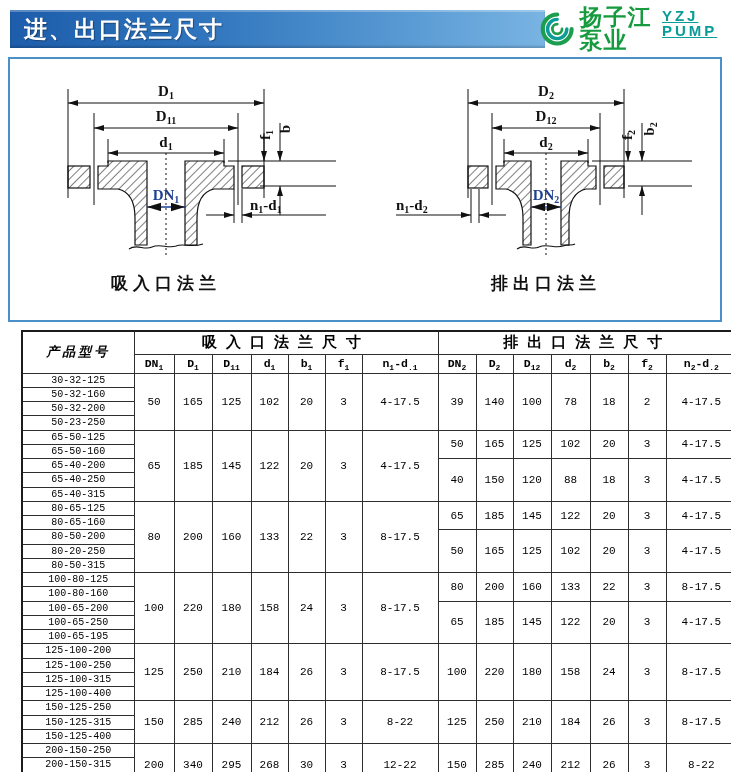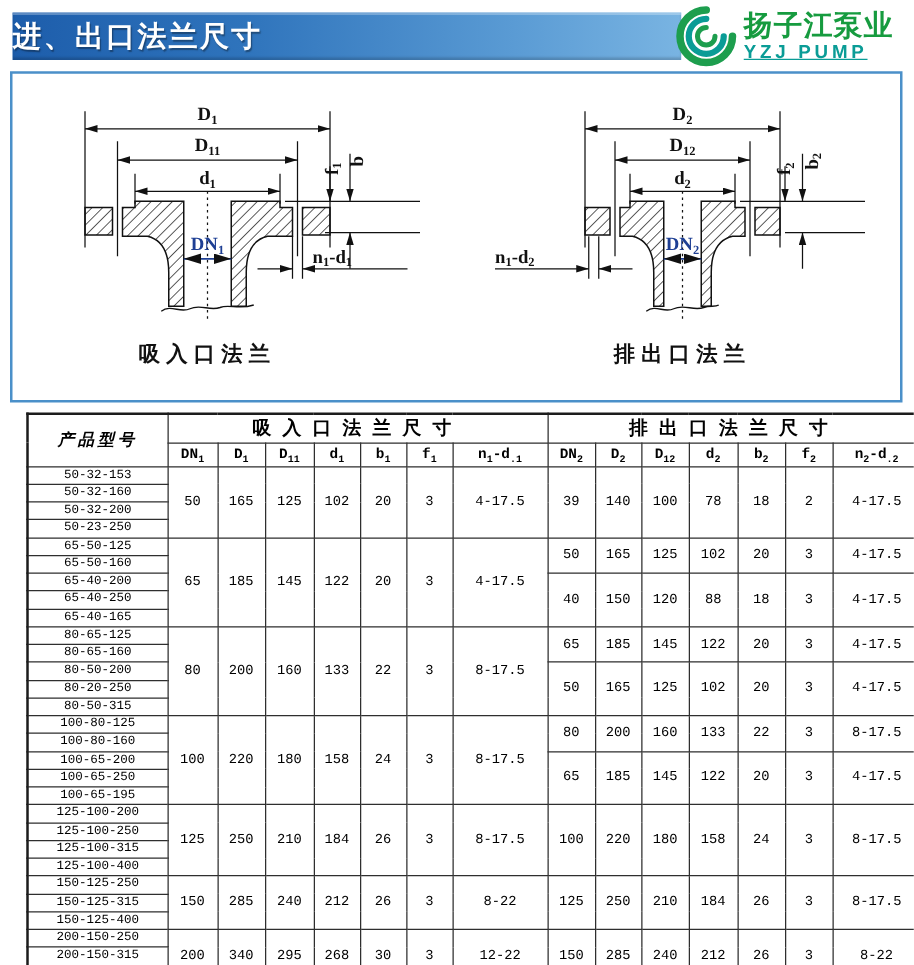--- a/index.html
+++ b/index.html
@@ -5,24 +5,24 @@
   html,body{margin:0;padding:0;background:#ffffff;}
   body{width:731px;height:772px;position:relative;overflow:hidden;
        font-family:"Liberation Sans","DejaVu Sans",sans-serif;}
 
   
   .title-bar{position:absolute;left:10px;top:10px;width:535px;height:38px;
     background:linear-gradient(90deg,#1d5dab 0%,#2f74bc 35%,#5a9bd4 75%,#79b4e2 100%);
     box-shadow:inset 0 2px 0 rgba(255,255,255,.28), inset 0 -2px 2px rgba(0,0,0,.18);
     display:flex;align-items:center;}
   .title-bar .t{color:#ffffff;font-weight:bold;font-size:23px;letter-spacing:2px;
-    text-shadow:1px 1px 1px rgba(0,0,0,.35);}
+    padding-left:14px;text-shadow:1px 1px 1px rgba(0,0,0,.35);}
   .logo{position:absolute;left:540px;top:2px;width:190px;height:54px;
     display:flex;align-items:center;}
-  .logo-text{display:flex;flex-direction:column;margin-left:5px;line-height:1;}
+  .logo-text{display:flex;flex-direction:row;margin-left:5px;line-height:1;}
   .logo-cn{color:#169b3f;font-weight:bold;font-size:23px;letter-spacing:1px;}
   .logo-en{color:#0a9c96;font-weight:bold;font-size:15px;letter-spacing:3px;margin-top:2px;text-decoration:underline;}
 
   
   .diagram-panel{position:absolute;left:8px;top:57px;width:710px;height:261px;
     border:2px solid #4b90c9;background:#ffffff;}
   .dsvg{position:absolute;top:4px;}
   .dsvg.left{left:22px;}
   .dsvg.right{left:368px;}
   svg text{font-family:"Liberation Serif","DejaVu Serif",serif;fill:#111;}
@@ -235,21 +235,21 @@
           <th><span>D</span><sub>2</sub></th>
           <th><span>D</span><sub>12</sub></th>
           <th><span>d</span><sub>2</sub></th>
           <th><span>b</span><sub>2</sub></th>
           <th><span>f</span><sub>2</sub></th>
           <th><span>n</span><sub>2</sub><span>-d</span><sub>.2</sub></th>
         </tr>
     </thead>
     <tbody>
         <tr>
-          <td class="model">50-32-153</td>
+          <td class="model">30-32-125</td>
           <td rowspan="4" class="val">50</td>
           <td rowspan="4" class="val">165</td>
           <td rowspan="4" class="val">125</td>
           <td rowspan="4" class="val">102</td>
           <td rowspan="4" class="val">20</td>
           <td rowspan="4" class="val">3</td>
           <td rowspan="4" class="val">4-17.5</td>
           <td rowspan="4" class="val">39</td>
           <td rowspan="4" class="val">140</td>
           <td rowspan="4" class="val">100</td>
@@ -294,21 +294,21 @@
           <td rowspan="3" class="val">120</td>
           <td rowspan="3" class="val">88</td>
           <td rowspan="3" class="val">18</td>
           <td rowspan="3" class="val">3</td>
           <td rowspan="3" class="val">4-17.5</td>
         </tr>
         <tr>
           <td class="model">65-40-250</td>
         </tr>
         <tr>
-          <td class="model">65-40-165</td>
+          <td class="model">65-40-315</td>
         </tr>
         <tr>
           <td class="model">80-65-125</td>
           <td rowspan="5" class="val">80</td>
           <td rowspan="5" class="val">200</td>
           <td rowspan="5" class="val">160</td>
           <td rowspan="5" class="val">133</td>
           <td rowspan="5" class="val">22</td>
           <td rowspan="5" class="val">3</td>
           <td rowspan="5" class="val">8-17.5</td>

